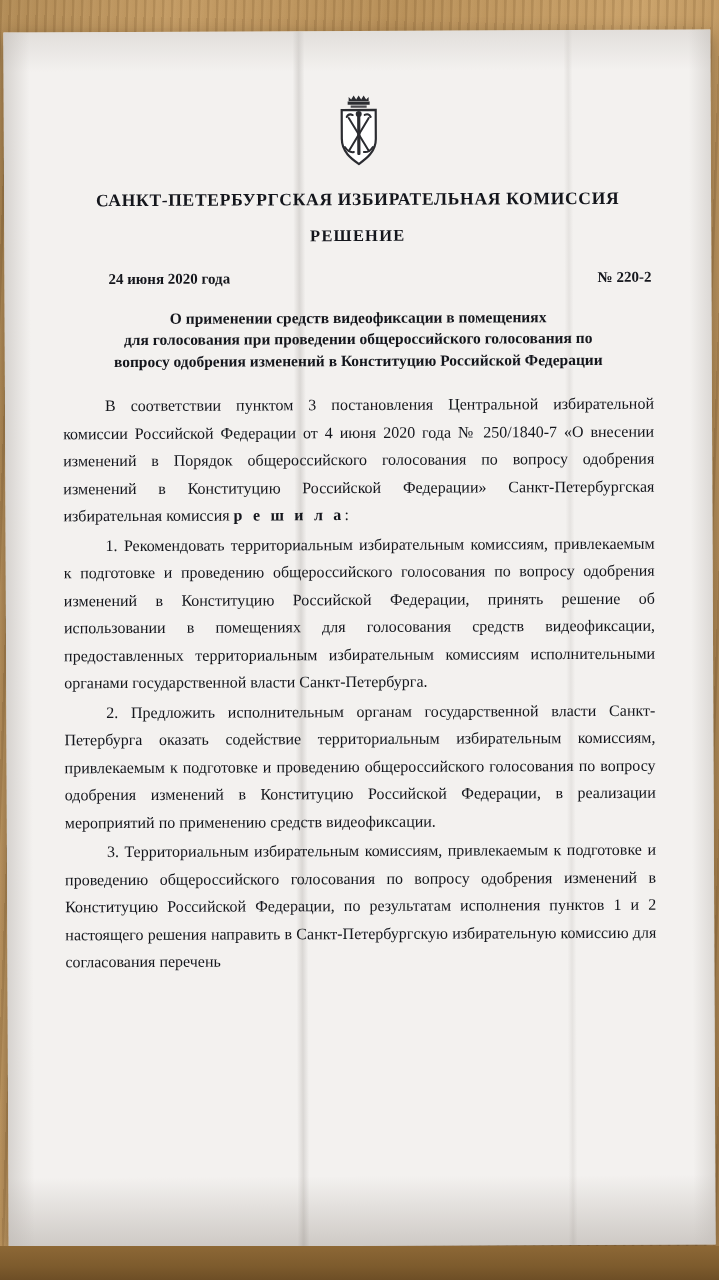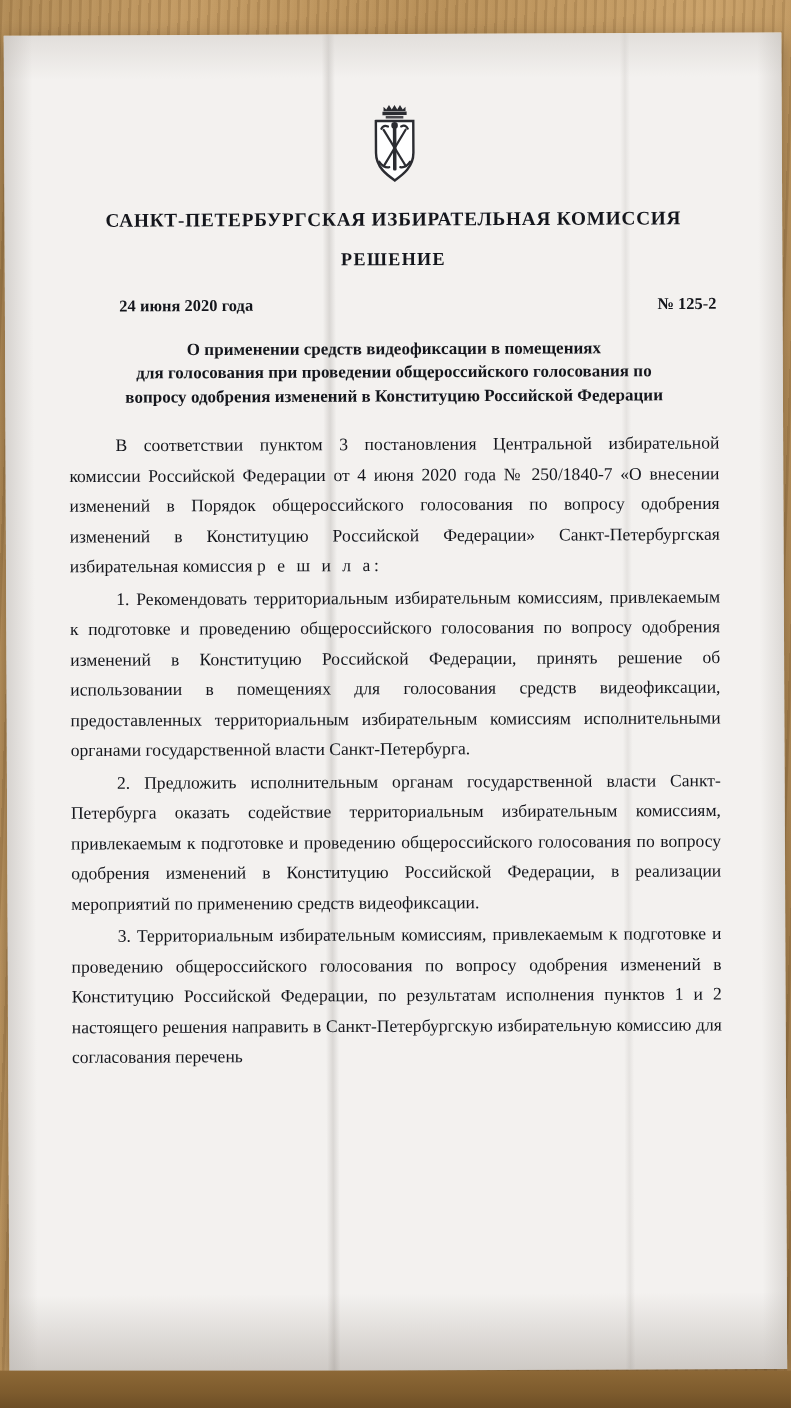--- a/index.html
+++ b/index.html
@@ -127,21 +127,21 @@
     line-height: 1.72;
     text-align: justify;
     text-justify: inter-word;
   }
   .body-text p {
     margin: 0 0 2px 0;
     text-indent: 42px;
   }
   .spaced {
     letter-spacing: 3.2px;
-    font-weight: normal;
+    font-weight: bold;
   }
 
   
   #table-shadow {
     position: absolute;
     left: 0;
     right: 0;
     top: 1246px;
     height: 34px;
     background: linear-gradient(180deg, #8d6836 0%, #7d5b2d 60%, #6d4e26 100%);
@@ -183,21 +183,21 @@
             <circle cx="34" cy="21" r="3"></circle>
           </g>
         </svg>
       </div>
 
       <div class="org-title">САНКТ-ПЕТЕРБУРГСКАЯ ИЗБИРАТЕЛЬНАЯ КОМИССИЯ</div>
       <div class="doc-type">РЕШЕНИЕ</div>
 
       <div class="meta-row">
         <span class="meta-date">24 июня 2020 года</span>
-        <span class="meta-number">№ 125-2</span>
+        <span class="meta-number">№ 220-2</span>
       </div>
 
       <div class="doc-subject">
         <div>О применении средств видеофиксации в помещениях</div>
         <div>для голосования при проведении общероссийского голосования по</div>
         <div>вопросу одобрения изменений в Конституцию Российской Федерации</div>
       </div>
 
       <div class="body-text">
         <p><span>В соответствии пунктом 3 постановления Центральной избирательной комиссии Российской Федерации от 4 июня 2020 года № 250/1840-7 «О внесении изменений в Порядок общероссийского голосования по вопросу одобрения изменений в Конституцию Российской Федерации» Санкт-Петербургская избирательная комиссия </span><span class="spaced">р е ш и л а</span><span>:</span></p>

